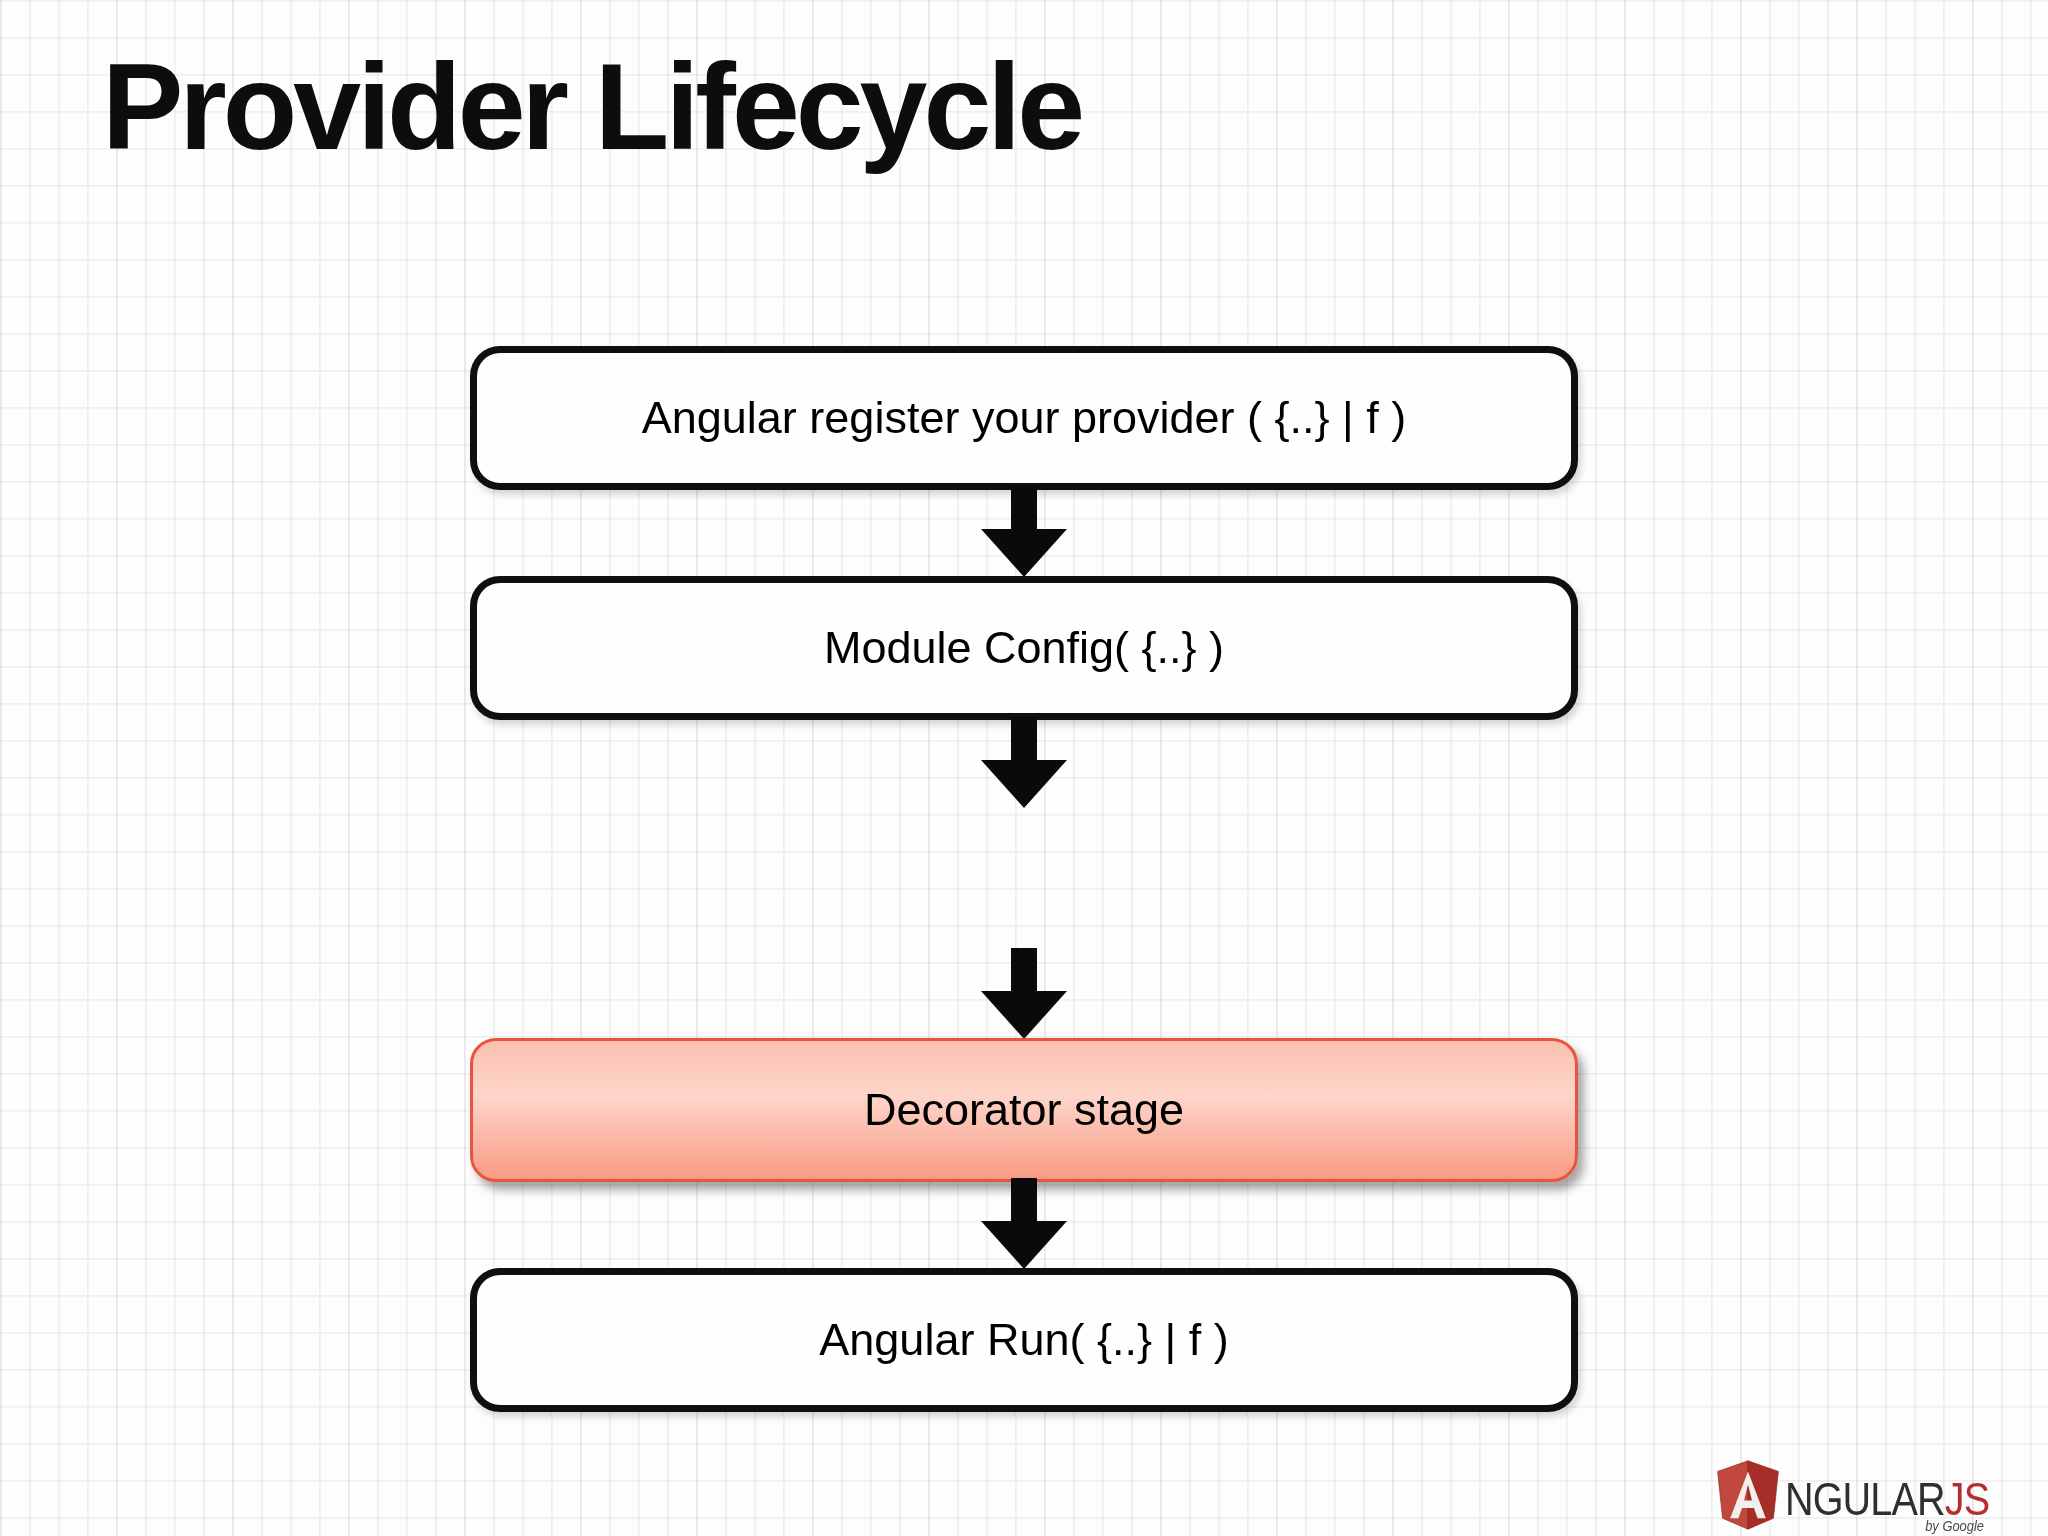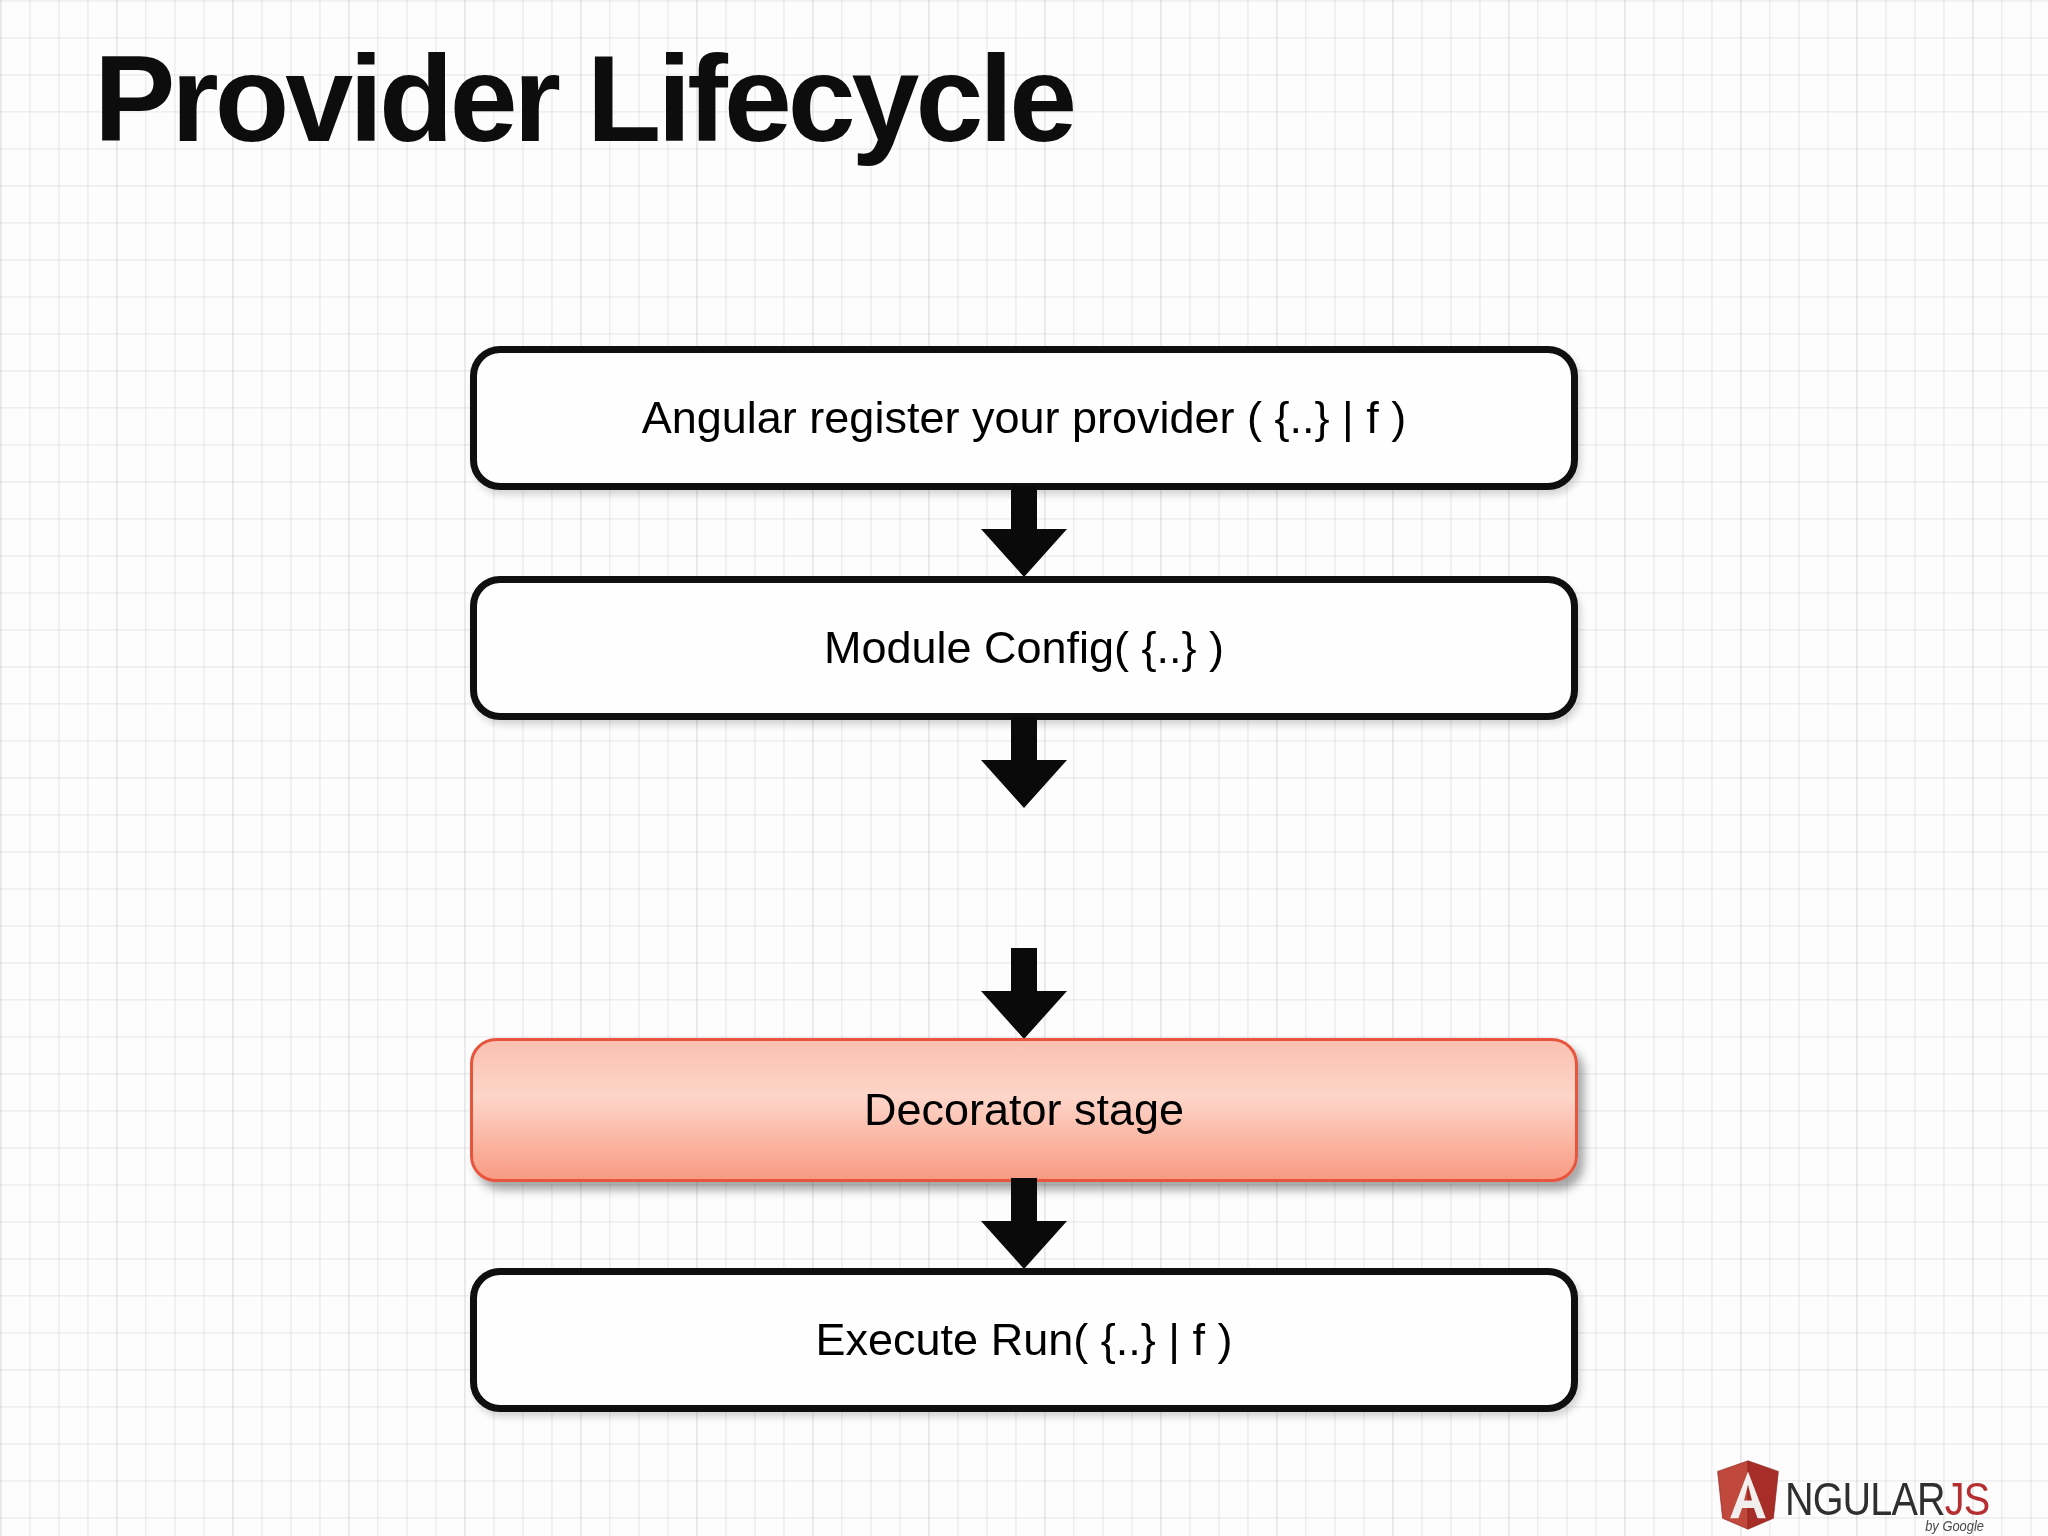--- a/index.html
+++ b/index.html
@@ -11,21 +11,21 @@
     background-image:
       linear-gradient(to right, rgba(120,120,135,0.10) 1px, rgba(120,120,135,0.04) 2px, transparent 2px),
       linear-gradient(to bottom, rgba(120,120,135,0.10) 1px, rgba(120,120,135,0.04) 2px, transparent 2px),
       linear-gradient(to right, rgba(120,120,135,0.06) 2px, transparent 2px);
     background-size:29px 37px, 29px 37px, 116px 111px;
     font-family:"Liberation Sans", sans-serif;
   }
   .title{
     position:absolute;
     left:90px; top:22px;
-    margin:4px;
+    margin:12px;
     font-size:122px;
     line-height:1.2;
     font-weight:bold;
     letter-spacing:-4px;
     color:#0d0d0d;
   }
   .flow{position:absolute; left:470px; top:346px; width:1108px; height:1195px;}
   .box{
     position:absolute;
     left:0; width:1108px; height:144px;
@@ -100,21 +100,21 @@
     <div class="box fill-red b4">
       <span>Decorator stage</span>
     </div>
 
     <div class="arrow a4">
       <div class="shaft"></div>
       <div class="head"></div>
     </div>
 
     <div class="box outline-black b5">
-      <span>Execute Run( {..} | f )</span>
+      <span>Angular Run( {..} | f )</span>
     </div>
 
   </div>
 
   <div class="logo">
     <svg width="66" height="74" viewBox="0 0 200 215">
       <polygon points="100,4 8,36 23,178 100,211" fill="#c0483c" stroke="#8c241f" stroke-width="2"></polygon>
       <polygon points="100,4 192,36 177,178 100,211" fill="#a62d28" stroke="#8c241f" stroke-width="2"></polygon>
       <path fill-rule="evenodd" fill="#f3eeee" d="M100 36 L154 178 L129 178 L118 147 L82 147 L71 178 L46 178 Z
            M100 76 L112 124 L88 124 Z"></path>

